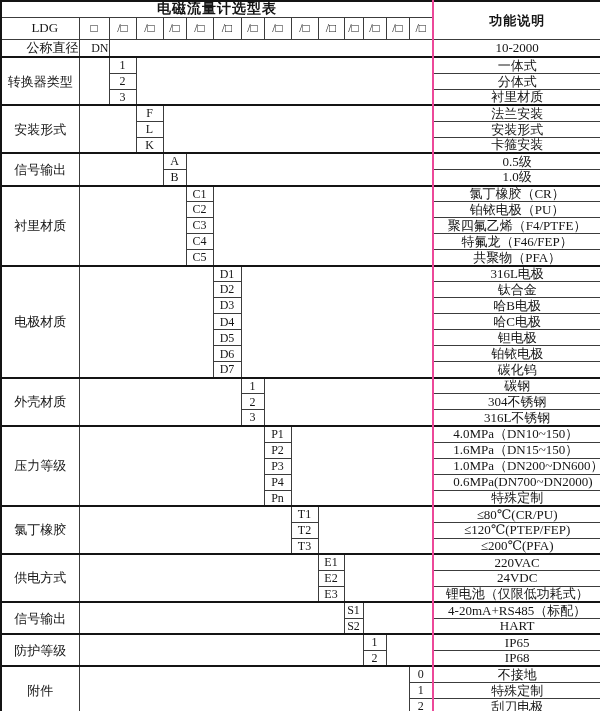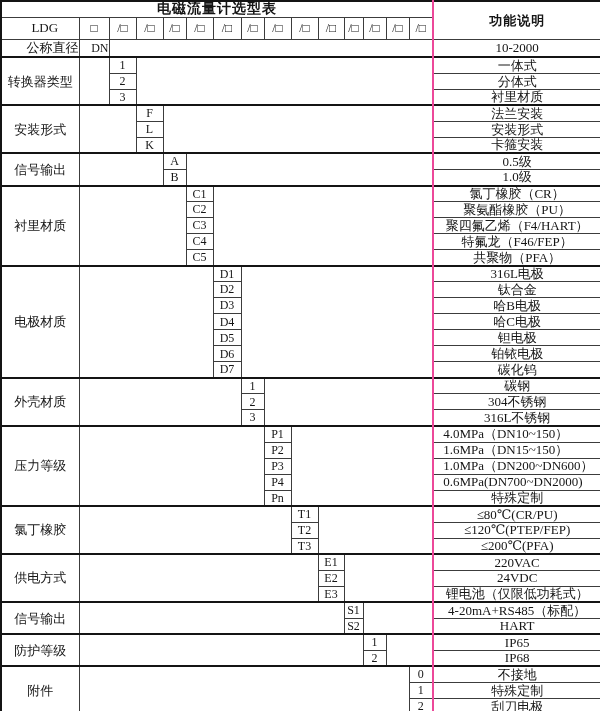--- a/index.html
+++ b/index.html
@@ -19,21 +19,21 @@
     font-size:13px; line-height:1.05;
     white-space:nowrap; overflow:hidden;
   }
   td.title   { font-size:14px; font-weight:bold; letter-spacing:1px; }
   td.fn      { border-left:2px solid #ec4899; }
   td.fn-header { font-weight:bold; font-size:13px; letter-spacing:1px; }
   td.sec-top { border-top:2px solid #141414; }
   td.code    { font-size:12px; font-family:"Liberation Serif","DejaVu Serif",serif; }
   td.left    { text-align:center; padding-left:9px; }
   td.tight-left { text-align:right; padding-left:4px; }
-  td.fn.align-left { text-align:left; padding-left:9px; }
+  td.fn.align-left { text-align:left; padding-left:19px; }
   tr.r-title { height:15px; }
   tr.r-model { height:22px; }
   tr.r-dn    { height:18px; }
   tr.r-opt   { height:16px; }
 </style>
 </head>
 <body>
 
 <div class="sheet">
   <table class="sel">
@@ -126,25 +126,25 @@
         </tr>
         <tr class="r-opt">
           <td class="label sec-top" rowspan="5">衬里材质</td>
           <td class="sec-top" colspan="4" rowspan="5"></td>
           <td class="code sec-top">C1</td>
           <td class="sec-top" colspan="9" rowspan="5"></td>
           <td class="fn sec-top">氯丁橡胶（CR）</td>
         </tr>
         <tr class="r-opt">
           <td class="code">C2</td>
-          <td class="fn">聚氨酯橡胶（PU）</td>
+          <td class="fn">铂铱电极（PU）</td>
         </tr>
         <tr class="r-opt">
           <td class="code">C3</td>
-          <td class="fn">聚四氟乙烯（F4/HART）</td>
+          <td class="fn">聚四氟乙烯（F4/PTFE）</td>
         </tr>
         <tr class="r-opt">
           <td class="code">C4</td>
           <td class="fn">特氟龙（F46/FEP）</td>
         </tr>
         <tr class="r-opt">
           <td class="code">C5</td>
           <td class="fn">共聚物（PFA）</td>
         </tr>
         <tr class="r-opt">

